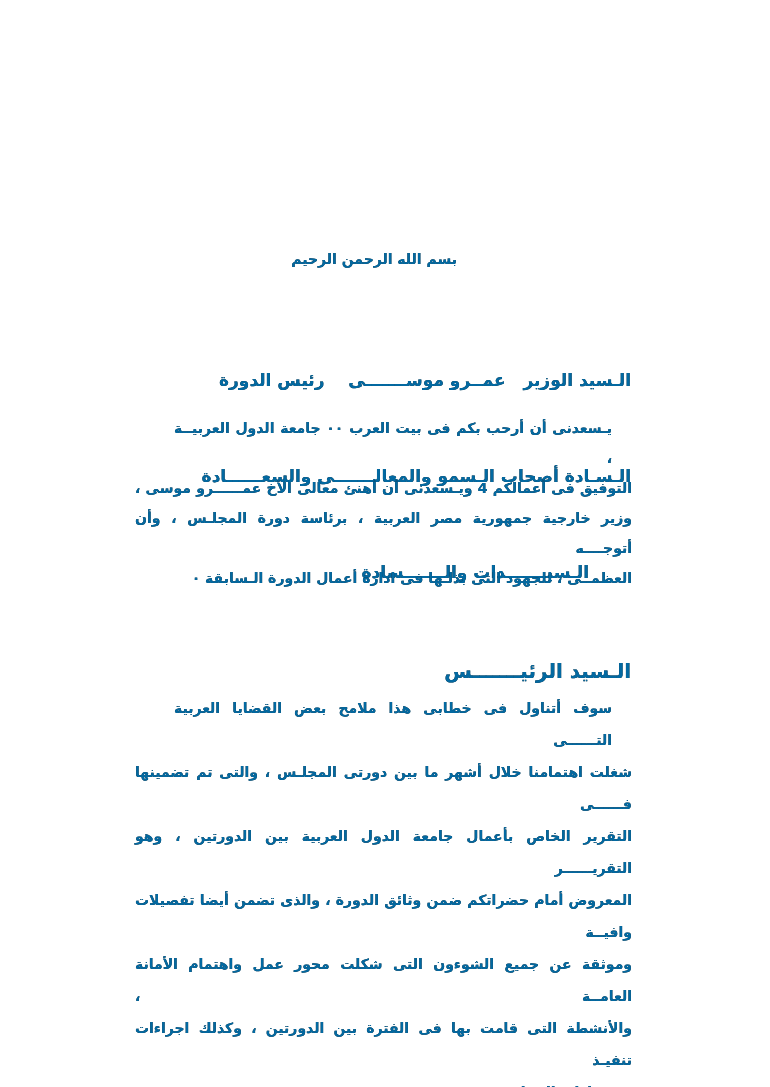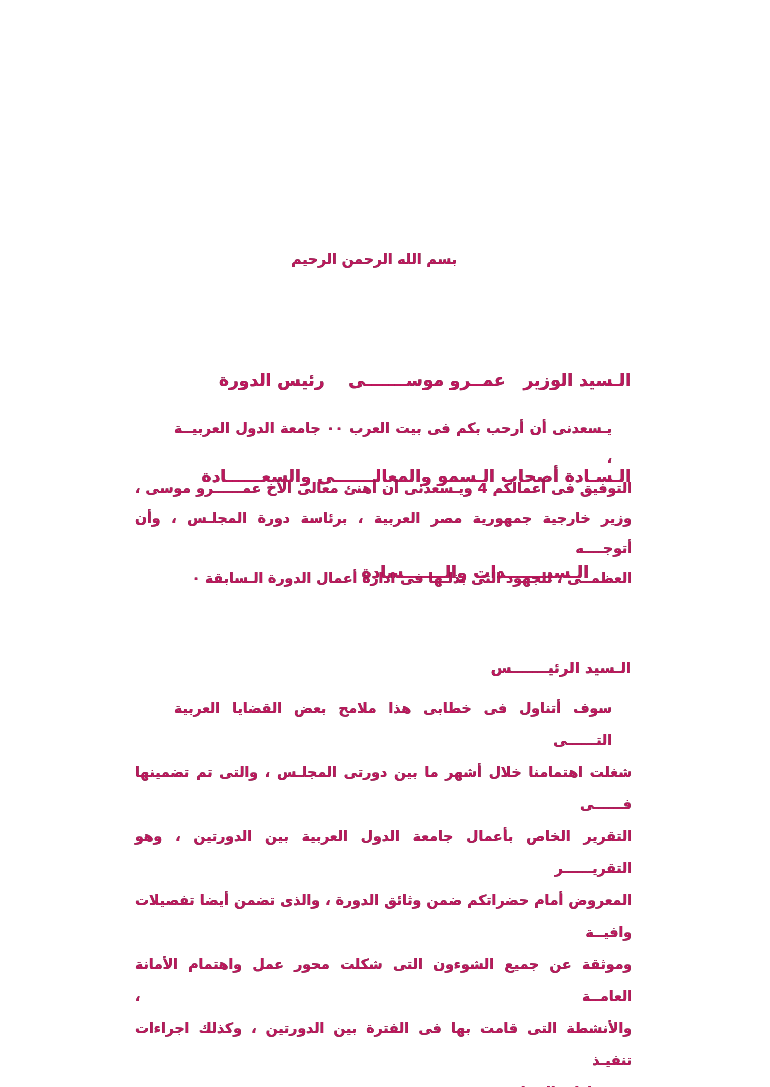--- a/index.html
+++ b/index.html
@@ -3,21 +3,21 @@
 <meta charset="utf-8">
 <style>
   html, body { margin: 0; padding: 0; background: #ffffff; }
   .page {
     position: relative;
     width: 770px;
     height: 1087px;
     background: #ffffff;
     overflow: hidden;
     font-family: "DejaVu Sans", sans-serif;
-    color: #be185d;
+    color: #0369a1;
     font-weight: 700;
     direction: rtl;
     text-shadow: 0 0 0.4px #1b1b1b;
   }
   .bismillah {
     position: absolute;
     top: 251px;
     right: 313px;
     font-size: 14px;
     white-space: nowrap;
@@ -47,21 +47,21 @@
   .bline.first { padding-right: 20px; margin-left: 39px; }
   .bline.last {
     text-align: right;
     text-align-last: right;
   }
   .para2 .bline.last { padding-right: 22px; }
   .subheading {
     position: absolute;
     top: 659px;
     right: 139px;
-    font-size: 15px;
+    font-size: 20px;
     white-space: nowrap;
   }
 </style>
 </head>
 <body>
 
 <div class="page" dir="rtl" lang="ar">
 
   <div class="bismillah">بسم الله الرحمن الرحيم</div>
 

